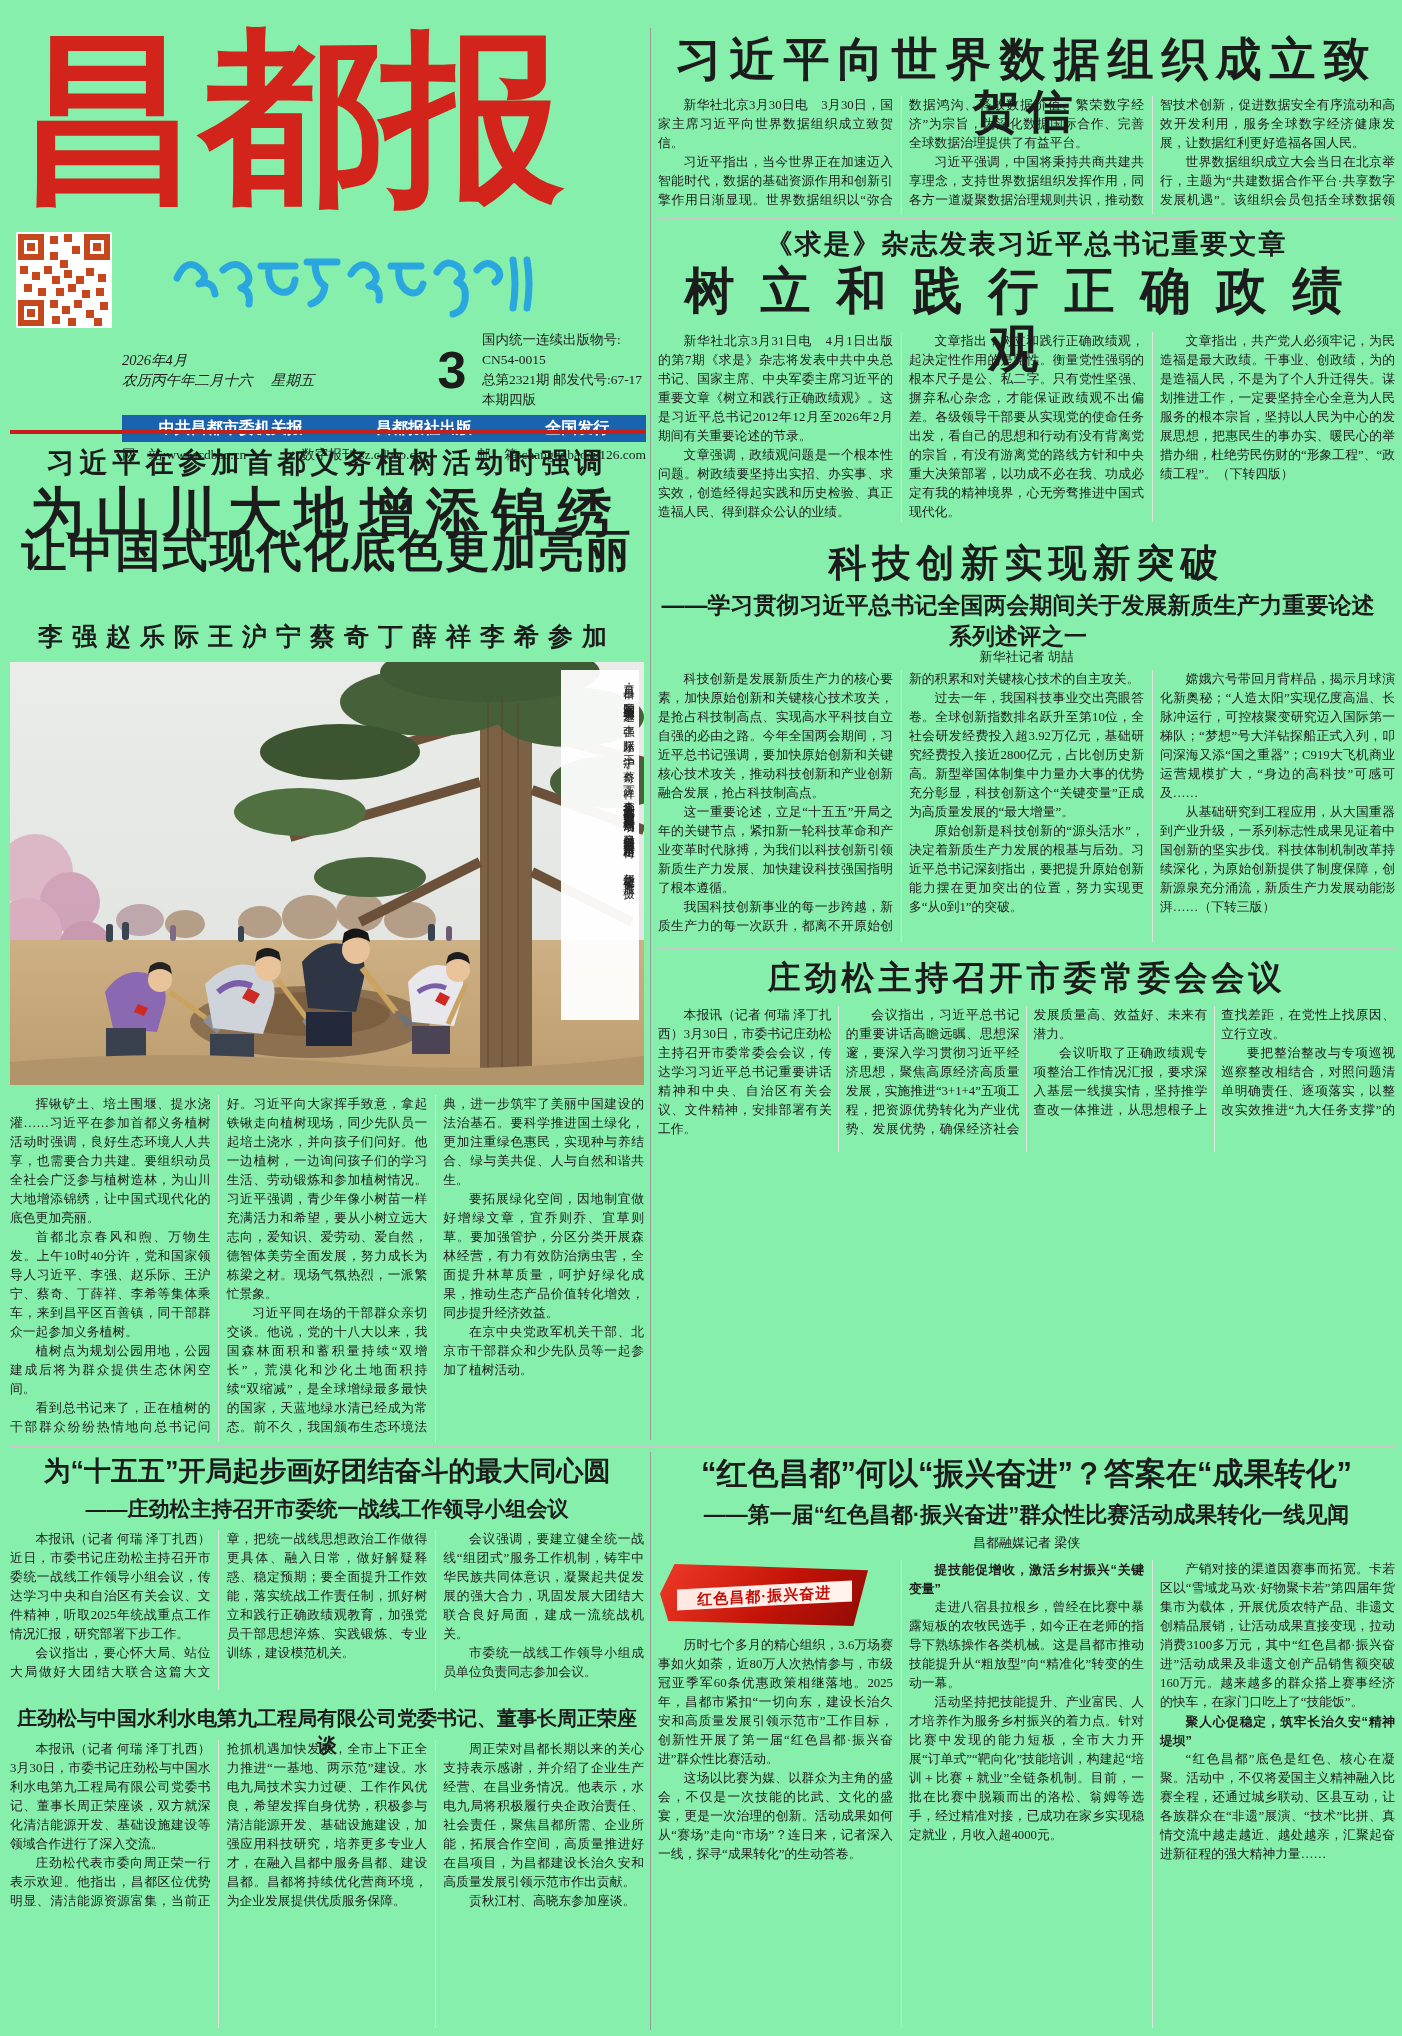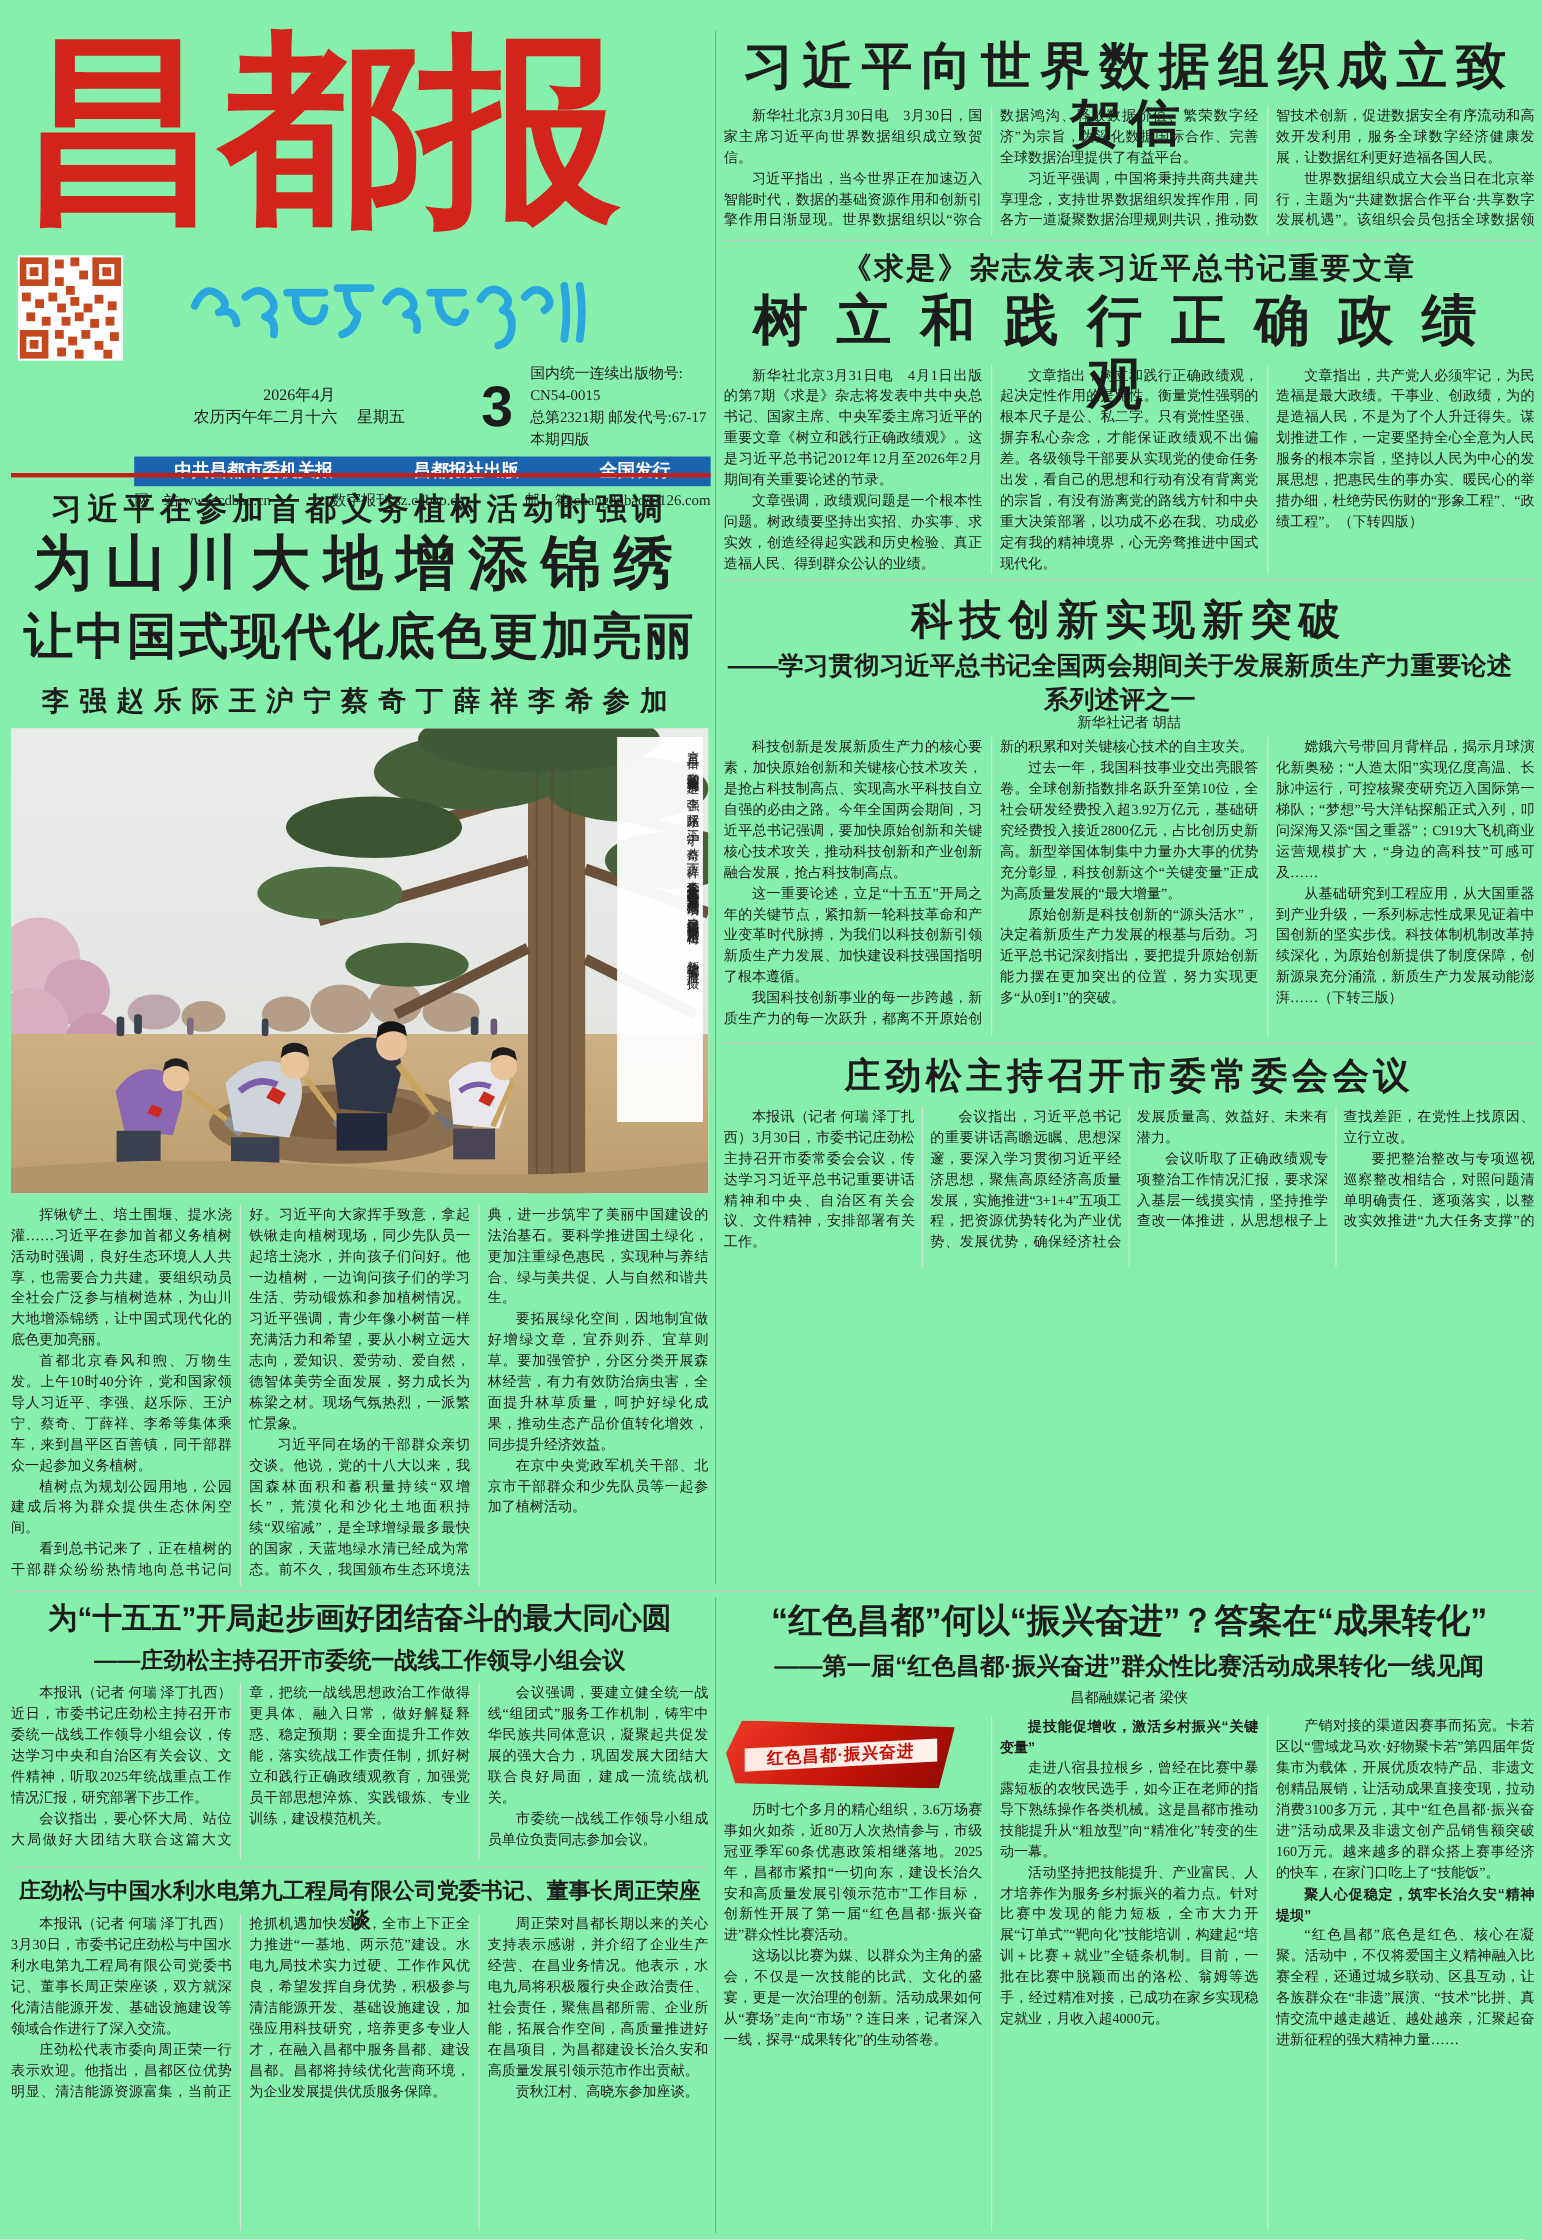--- a/index.html
+++ b/index.html
@@ -10,38 +10,38 @@
   .center{text-align:center;}
 
   
   .paper-title{left:18px;top:2px;width:624px;height:236px;color:#d2241a;font-weight:bold;
     font-size:182px;line-height:230px;display:flex;justify-content:space-between;
     font-family:"DejaVu Serif","Liberation Serif",serif;transform:scaleY(1.02);}
   .tibetan{left:165px;top:248px;width:400px;height:74px;}
   .qr{left:16px;top:232px;width:96px;height:96px;}
   .pubinfo{left:122px;top:330px;width:524px;}
   .pubrow1{display:flex;align-items:center;font-size:14.5px;}
-  .pub-left{width:300px;text-align:center;line-height:20px;}
+  .pub-left{width:300px;text-align:left;line-height:20px;font-style:italic;}
   .pub-num{width:60px;font-size:52px;font-weight:bold;line-height:44px;text-align:center;
            font-family:"Liberation Sans","DejaVu Sans",sans-serif;}
   .pub-right{flex:1;line-height:20px;font-size:13.5px;}
   .bluebar{margin-top:5px;background:#1a63ae;color:#fff;font-weight:bold;font-size:16px;
            display:flex;justify-content:space-around;padding:3px 0;
            font-family:"Liberation Sans","DejaVu Sans",sans-serif;}
   .contact{margin-top:4px;font-size:13.5px;display:flex;justify-content:space-between;}
   .red-rule{background:#c32019;height:4px;}
 
   
   .vline{width:1px;background:#9a9a9a;}
   .hline{height:1px;background:#c9c9c9;}
 
   
   .lead-kicker{left:10px;top:444px;width:634px;font-size:28px;letter-spacing:5px;font-weight:bold;}
   .lead-h1{left:10px;top:482px;width:634px;font-size:54px;font-weight:bold;letter-spacing:12px;line-height:60px;}
-  .lead-h2{left:10px;top:550px;width:634px;font-size:45px;font-weight:bold;letter-spacing:2px;line-height:58px;}
+  .lead-h2{left:10px;top:522px;width:634px;font-size:45px;font-weight:bold;letter-spacing:2px;line-height:58px;}
   .lead-sub{left:10px;top:620px;width:634px;font-size:25px;font-weight:bold;letter-spacing:9px;
             font-family:"Liberation Serif","DejaVu Serif",serif;}
   .photo{left:10px;top:662px;width:634px;height:423px;overflow:hidden;background:#dfe3e0;}
   .photo svg{display:block;}
   .photo-caption{position:absolute;right:5px;top:8px;height:338px;width:70px;background:rgba(255,255,255,.95);
      writing-mode:vertical-rl;font-size:11.5px;line-height:13.5px;padding:6px 4px;letter-spacing:1px;color:#222;}
   .body-cols{font-size:12.8px;line-height:19px;text-align:justify;overflow:hidden;}
   .cols3{column-count:3;column-gap:16px;column-rule:1px solid #e2e2e0;}
   .cols4{column-count:4;column-gap:14px;column-rule:1px solid #e2e2e0;}
   .para{margin:0;text-indent:2em;}

